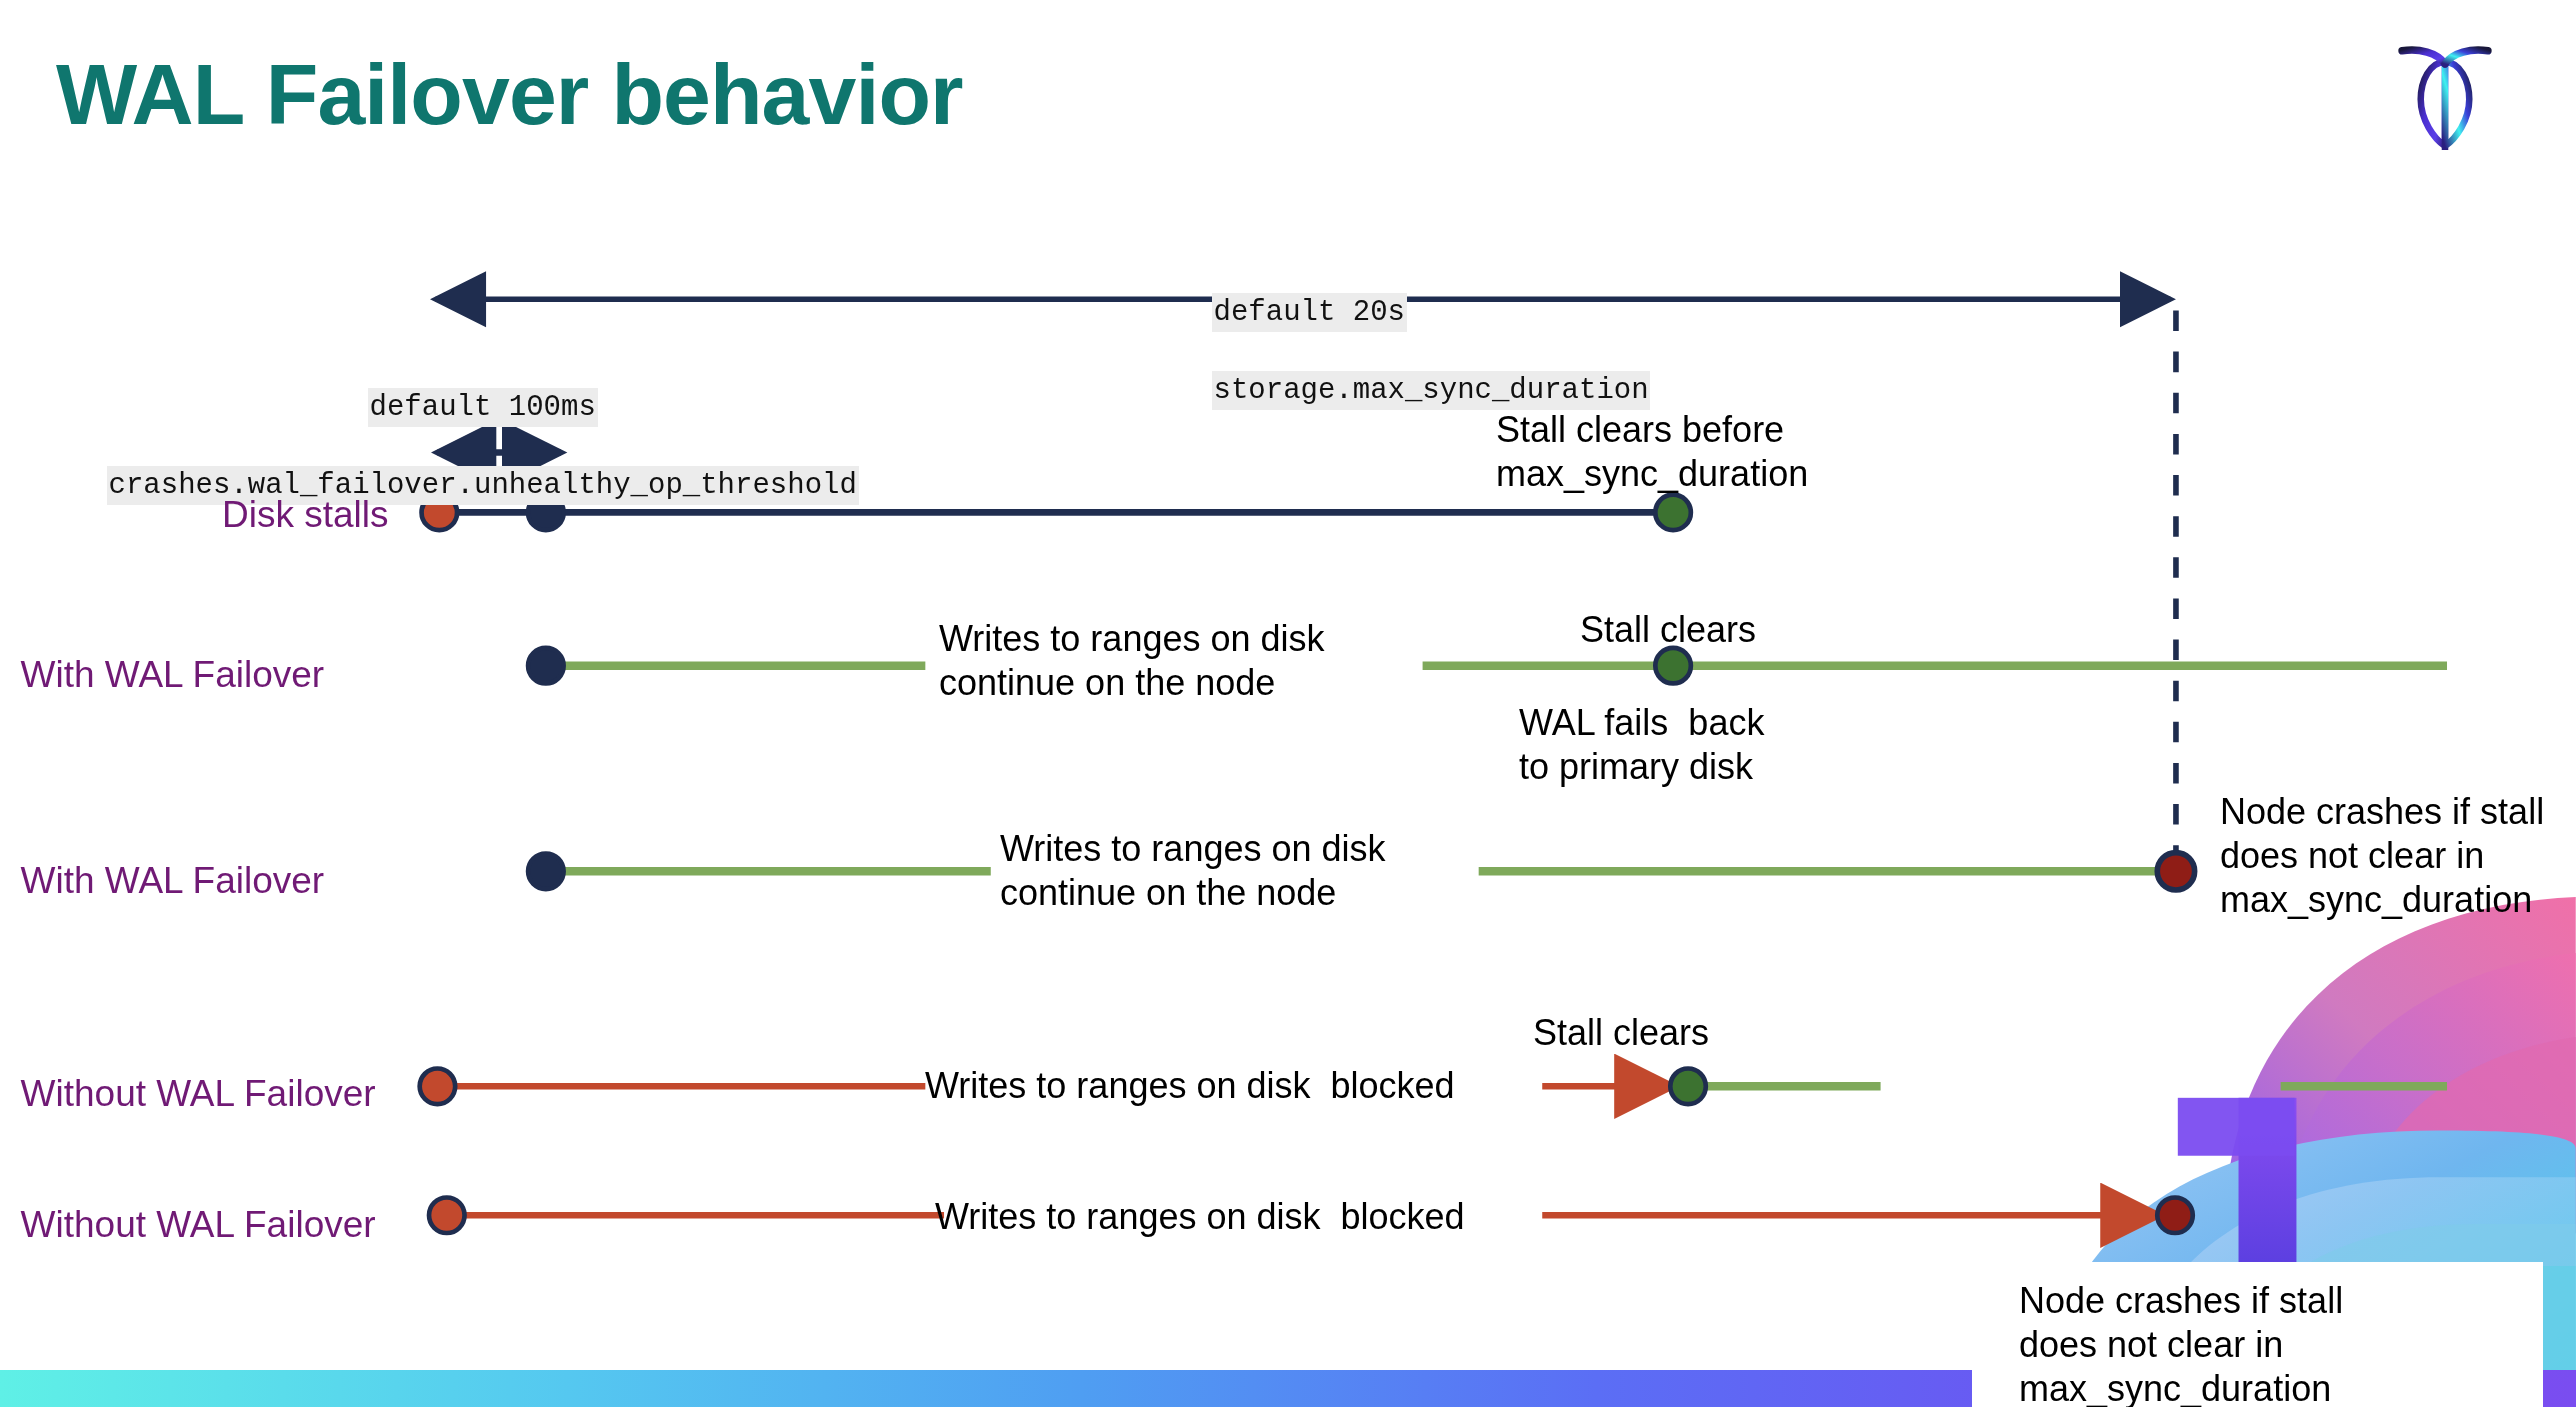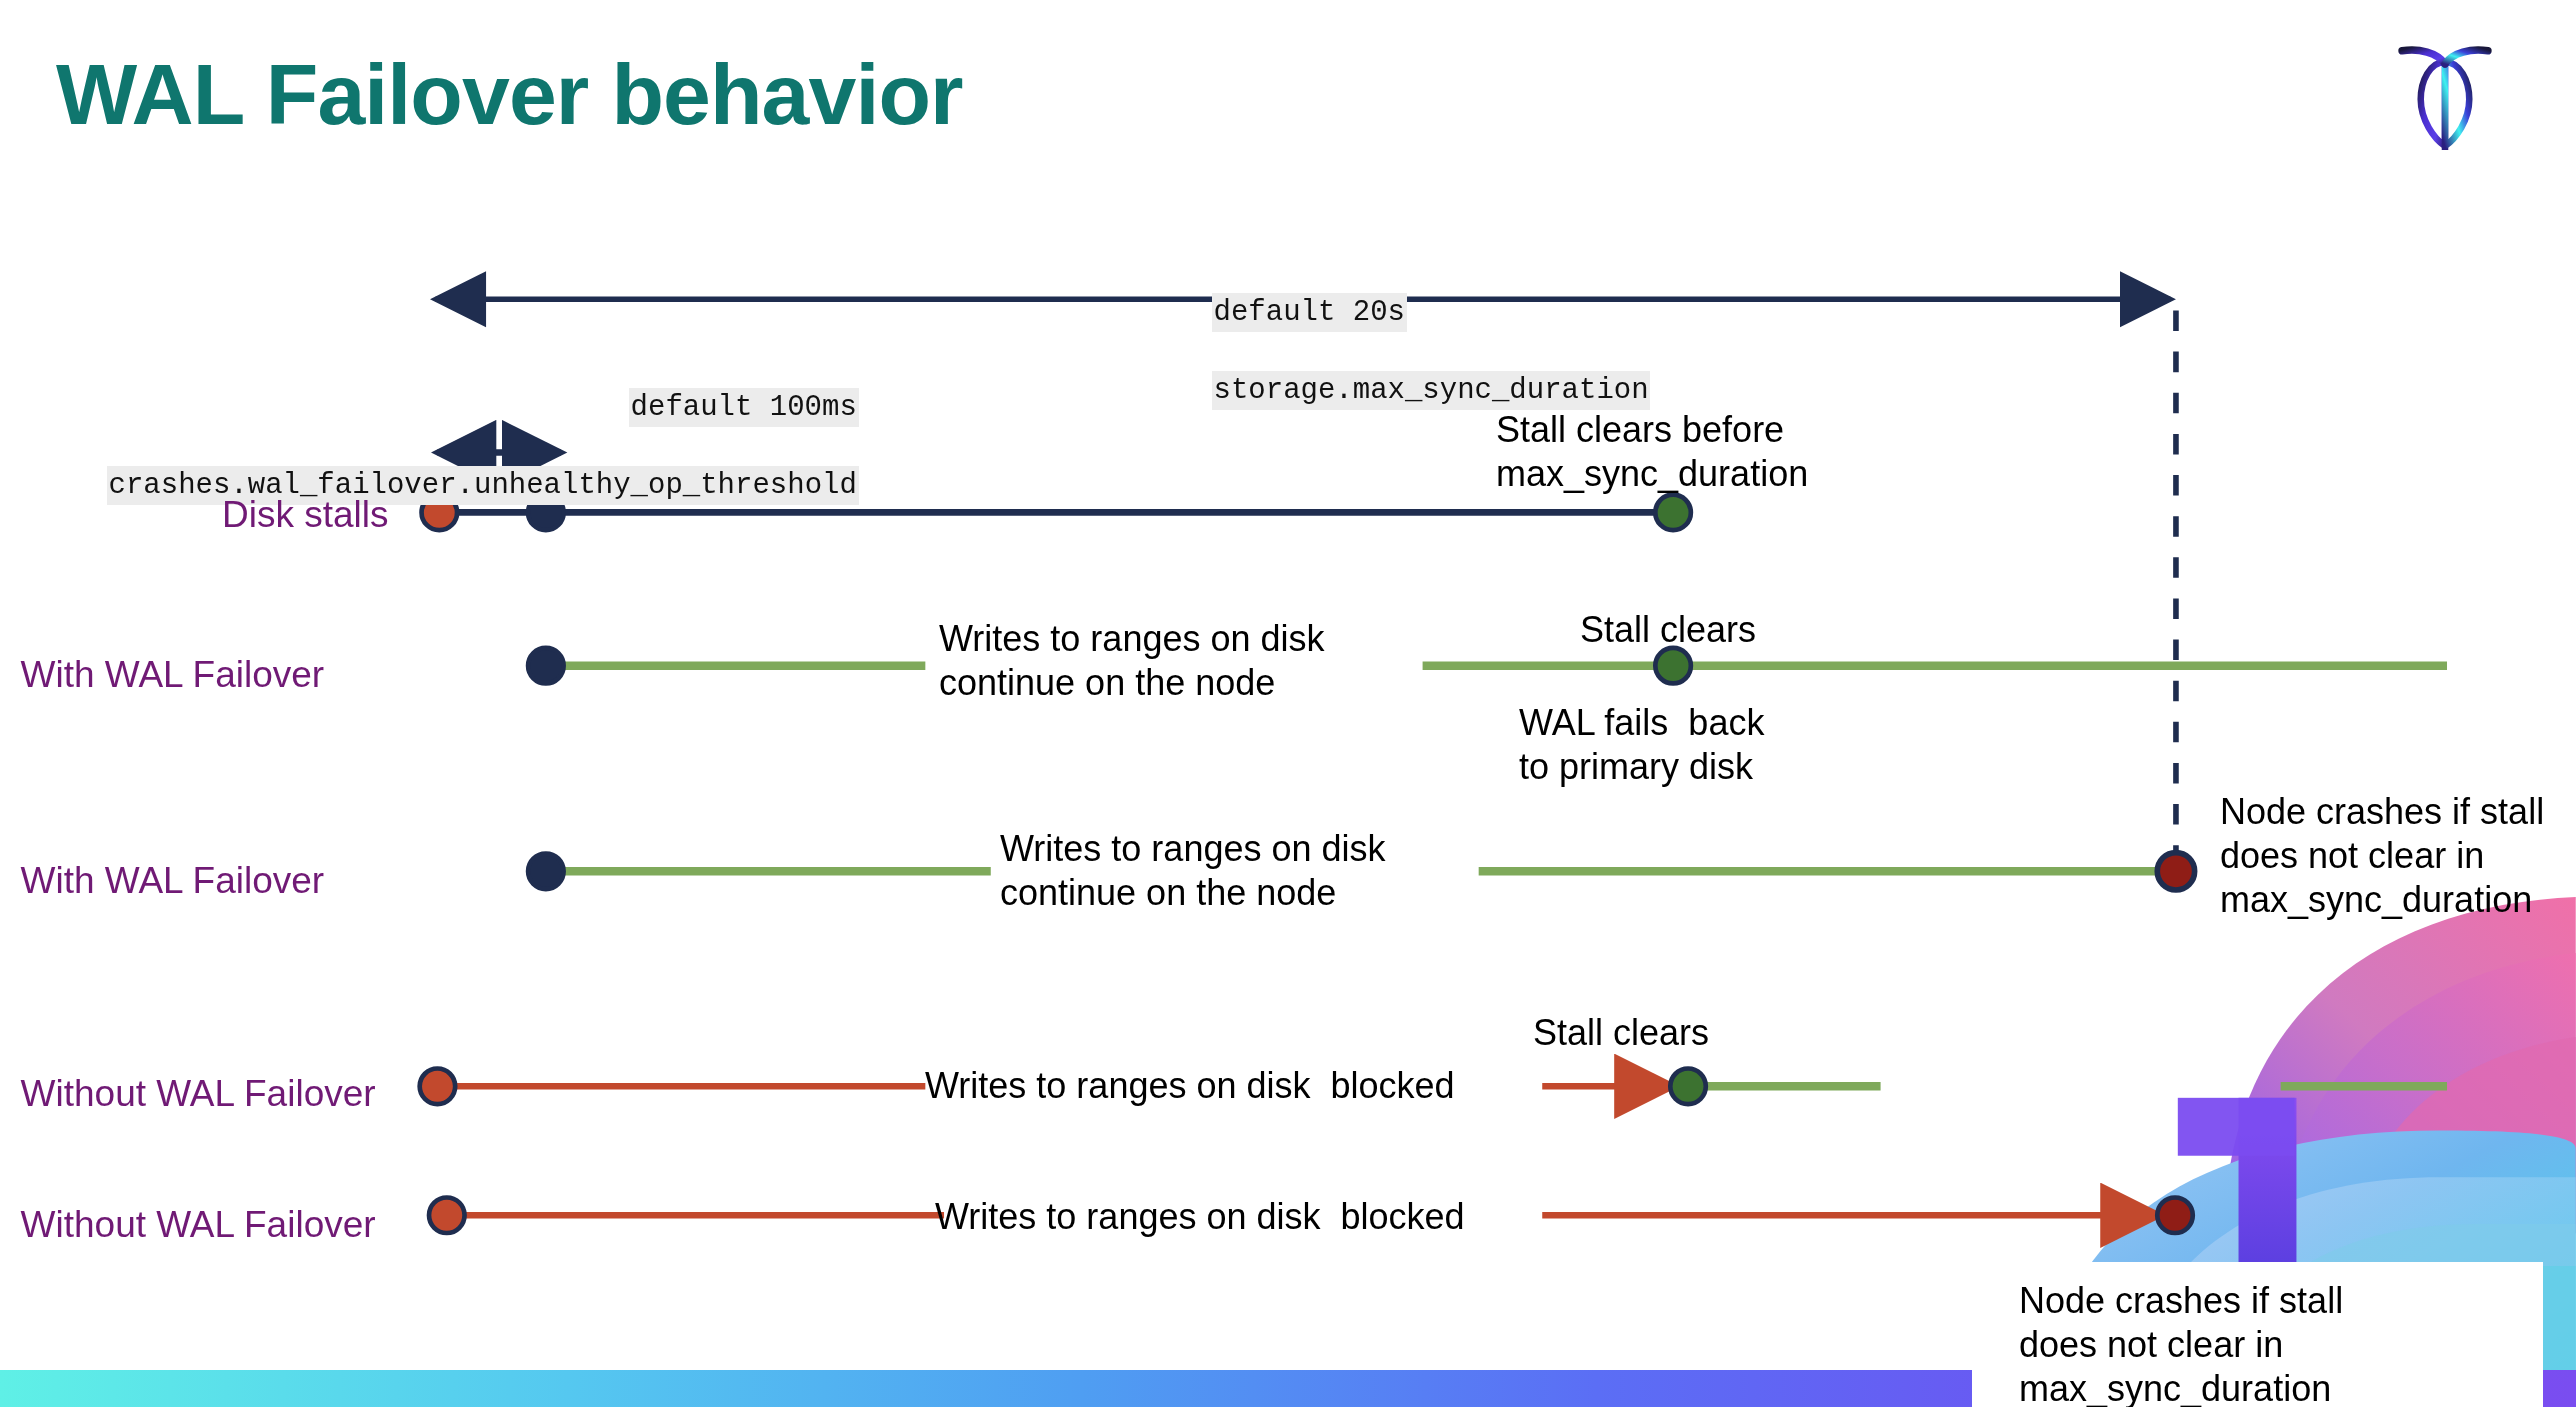--- a/index.html
+++ b/index.html
@@ -168,21 +168,21 @@
     <line x1="1650" y1="1300" x2="2310" y2="1300" stroke="#c2492d" stroke-width="7" marker-end="url(#redArrowEnd)"></line>
     <circle cx="478" cy="1300" r="19" fill="#c2492d" stroke="#1f2d4f" stroke-width="5"></circle>
     <circle cx="2327" cy="1300" r="19" fill="#8f1d16" stroke="#1f2d4f" stroke-width="5"></circle>
   </svg>
 
   <div class="mono" style="left:1142px;top:254px;text-align:left;width:430px;">
     <span>default 20s</span><br>
     <span>storage.max_sync_duration</span>
   </div>
 
-  <div class="mono" style="left:37px;top:349px;text-align:right;">
+  <div class="mono" style="left:37px;top:349px;text-align:center;">
     <span>default 100ms</span><br>
     <span>crashes.wal_failover.unhealthy_op_threshold</span>
   </div>
 
   <div class="rowlabel" style="left:222px;top:494px;">Disk stalls</div>
 
   <div class="rowlabel" style="left:20.6px;top:654px;">With WAL Failover</div>
 
   <div class="rowlabel" style="left:20.6px;top:860px;">With WAL Failover</div>
 

